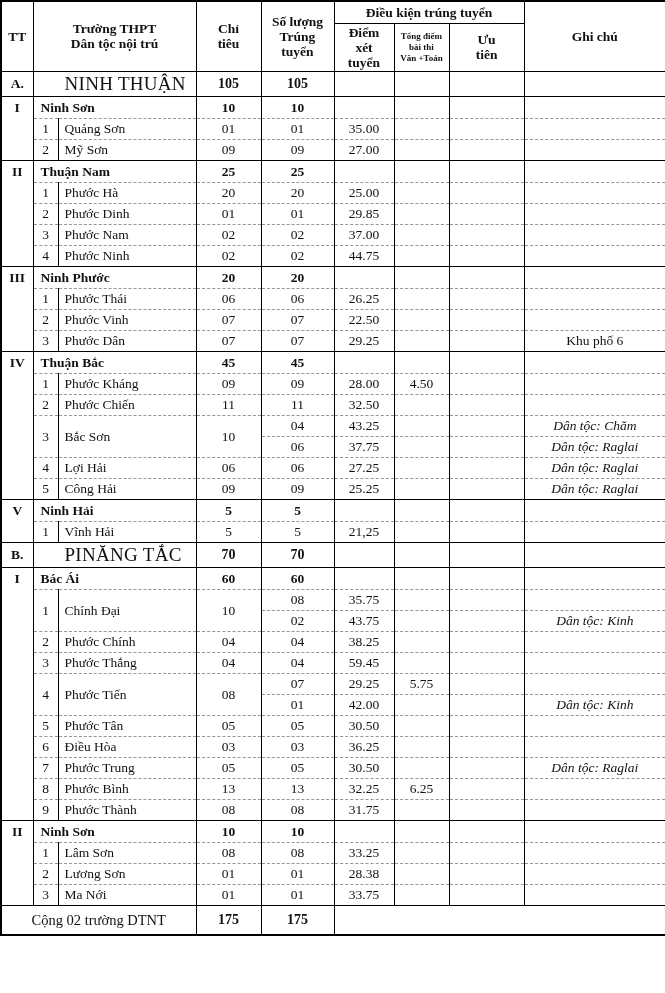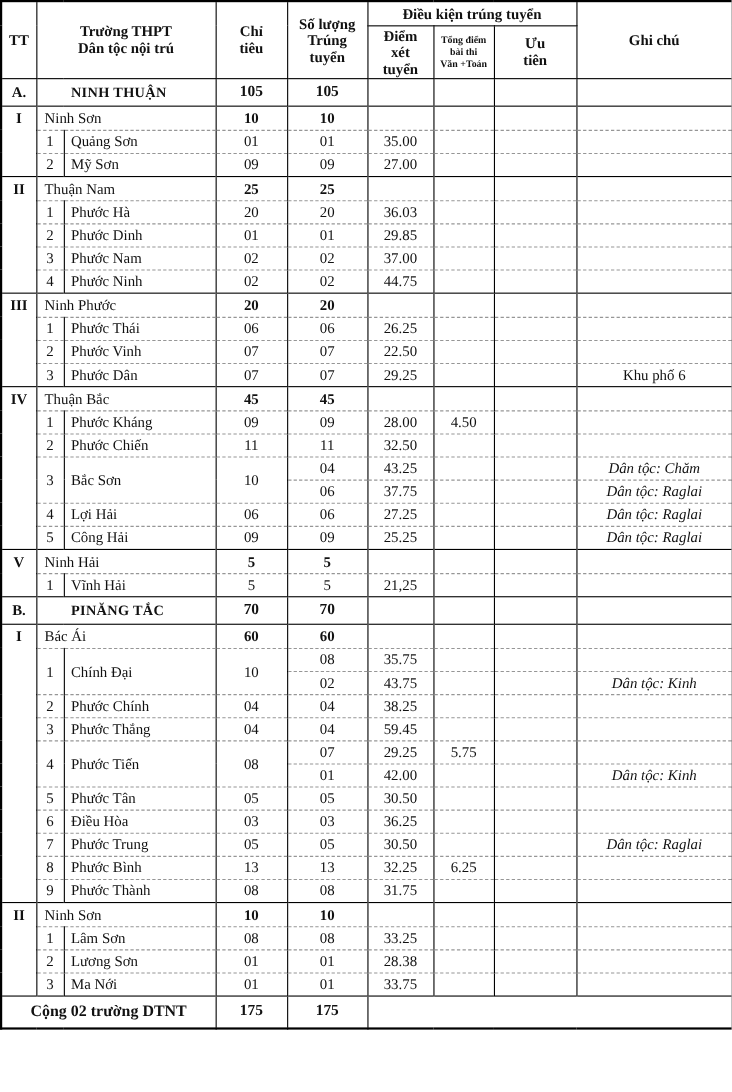--- a/index.html
+++ b/index.html
@@ -40,26 +40,26 @@
   tr.solid > td { border-top:1px solid #000; }
 
   tr.row-detail, tr.row-sub { height:21px; }
   tr.row-sec  { height:22px; }
   tr.row-secA { height:25px; }
   tr.row-footer { height:30px; }
 
   td.c { text-align:center; }
   td.name { text-align:left; padding-left:6px; }
   td.b { font-weight:bold; }
-  td.big { font-size:13px; font-weight:bold; letter-spacing:0.3px;padding-left:31px; }
+  td.big { font-size:19px; font-weight:normal; letter-spacing:0.3px;padding-left:31px; }
   td.bignum { font-size:14px; font-weight:bold; }
-  td.secname { font-size:13.5px; font-weight:normal; padding-left:7px; }
+  td.secname { font-size:13.5px; font-weight:bold; padding-left:7px; }
   td.tt-span { vertical-align:top; padding-top:3px; text-align:center; font-weight:bold; }
   td.note-italic { font-style:italic; }
-  td.footer-label { text-align:center; font-size:14.5px; font-weight:bold; }
+  td.footer-label { text-align:center; font-size:14.5px; font-weight:normal; }
 </style>
 </head>
 <body>
 
 <div id="page">
   <table id="admission-table">
     <colgroup>
       <col class="c-tt">
         <col class="c-no">
         <col class="c-name">
@@ -142,21 +142,21 @@
           <td class="c"></td>
           <td class="c"></td>
           <td class="c"></td>
           <td class="c"></td>
         </tr>
         <tr class="row-detail">
           <td class="c">1</td>
           <td class="name">Phước Hà</td>
           <td class="c">20</td>
           <td class="c">20</td>
-          <td class="c">36.03</td>
+          <td class="c">25.00</td>
           <td class="c"></td>
           <td class="c"></td>
           <td class="c"></td>
         </tr>
         <tr class="row-detail">
           <td class="c">2</td>
           <td class="name">Phước Dinh</td>
           <td class="c">01</td>
           <td class="c">01</td>
           <td class="c">29.85</td>

